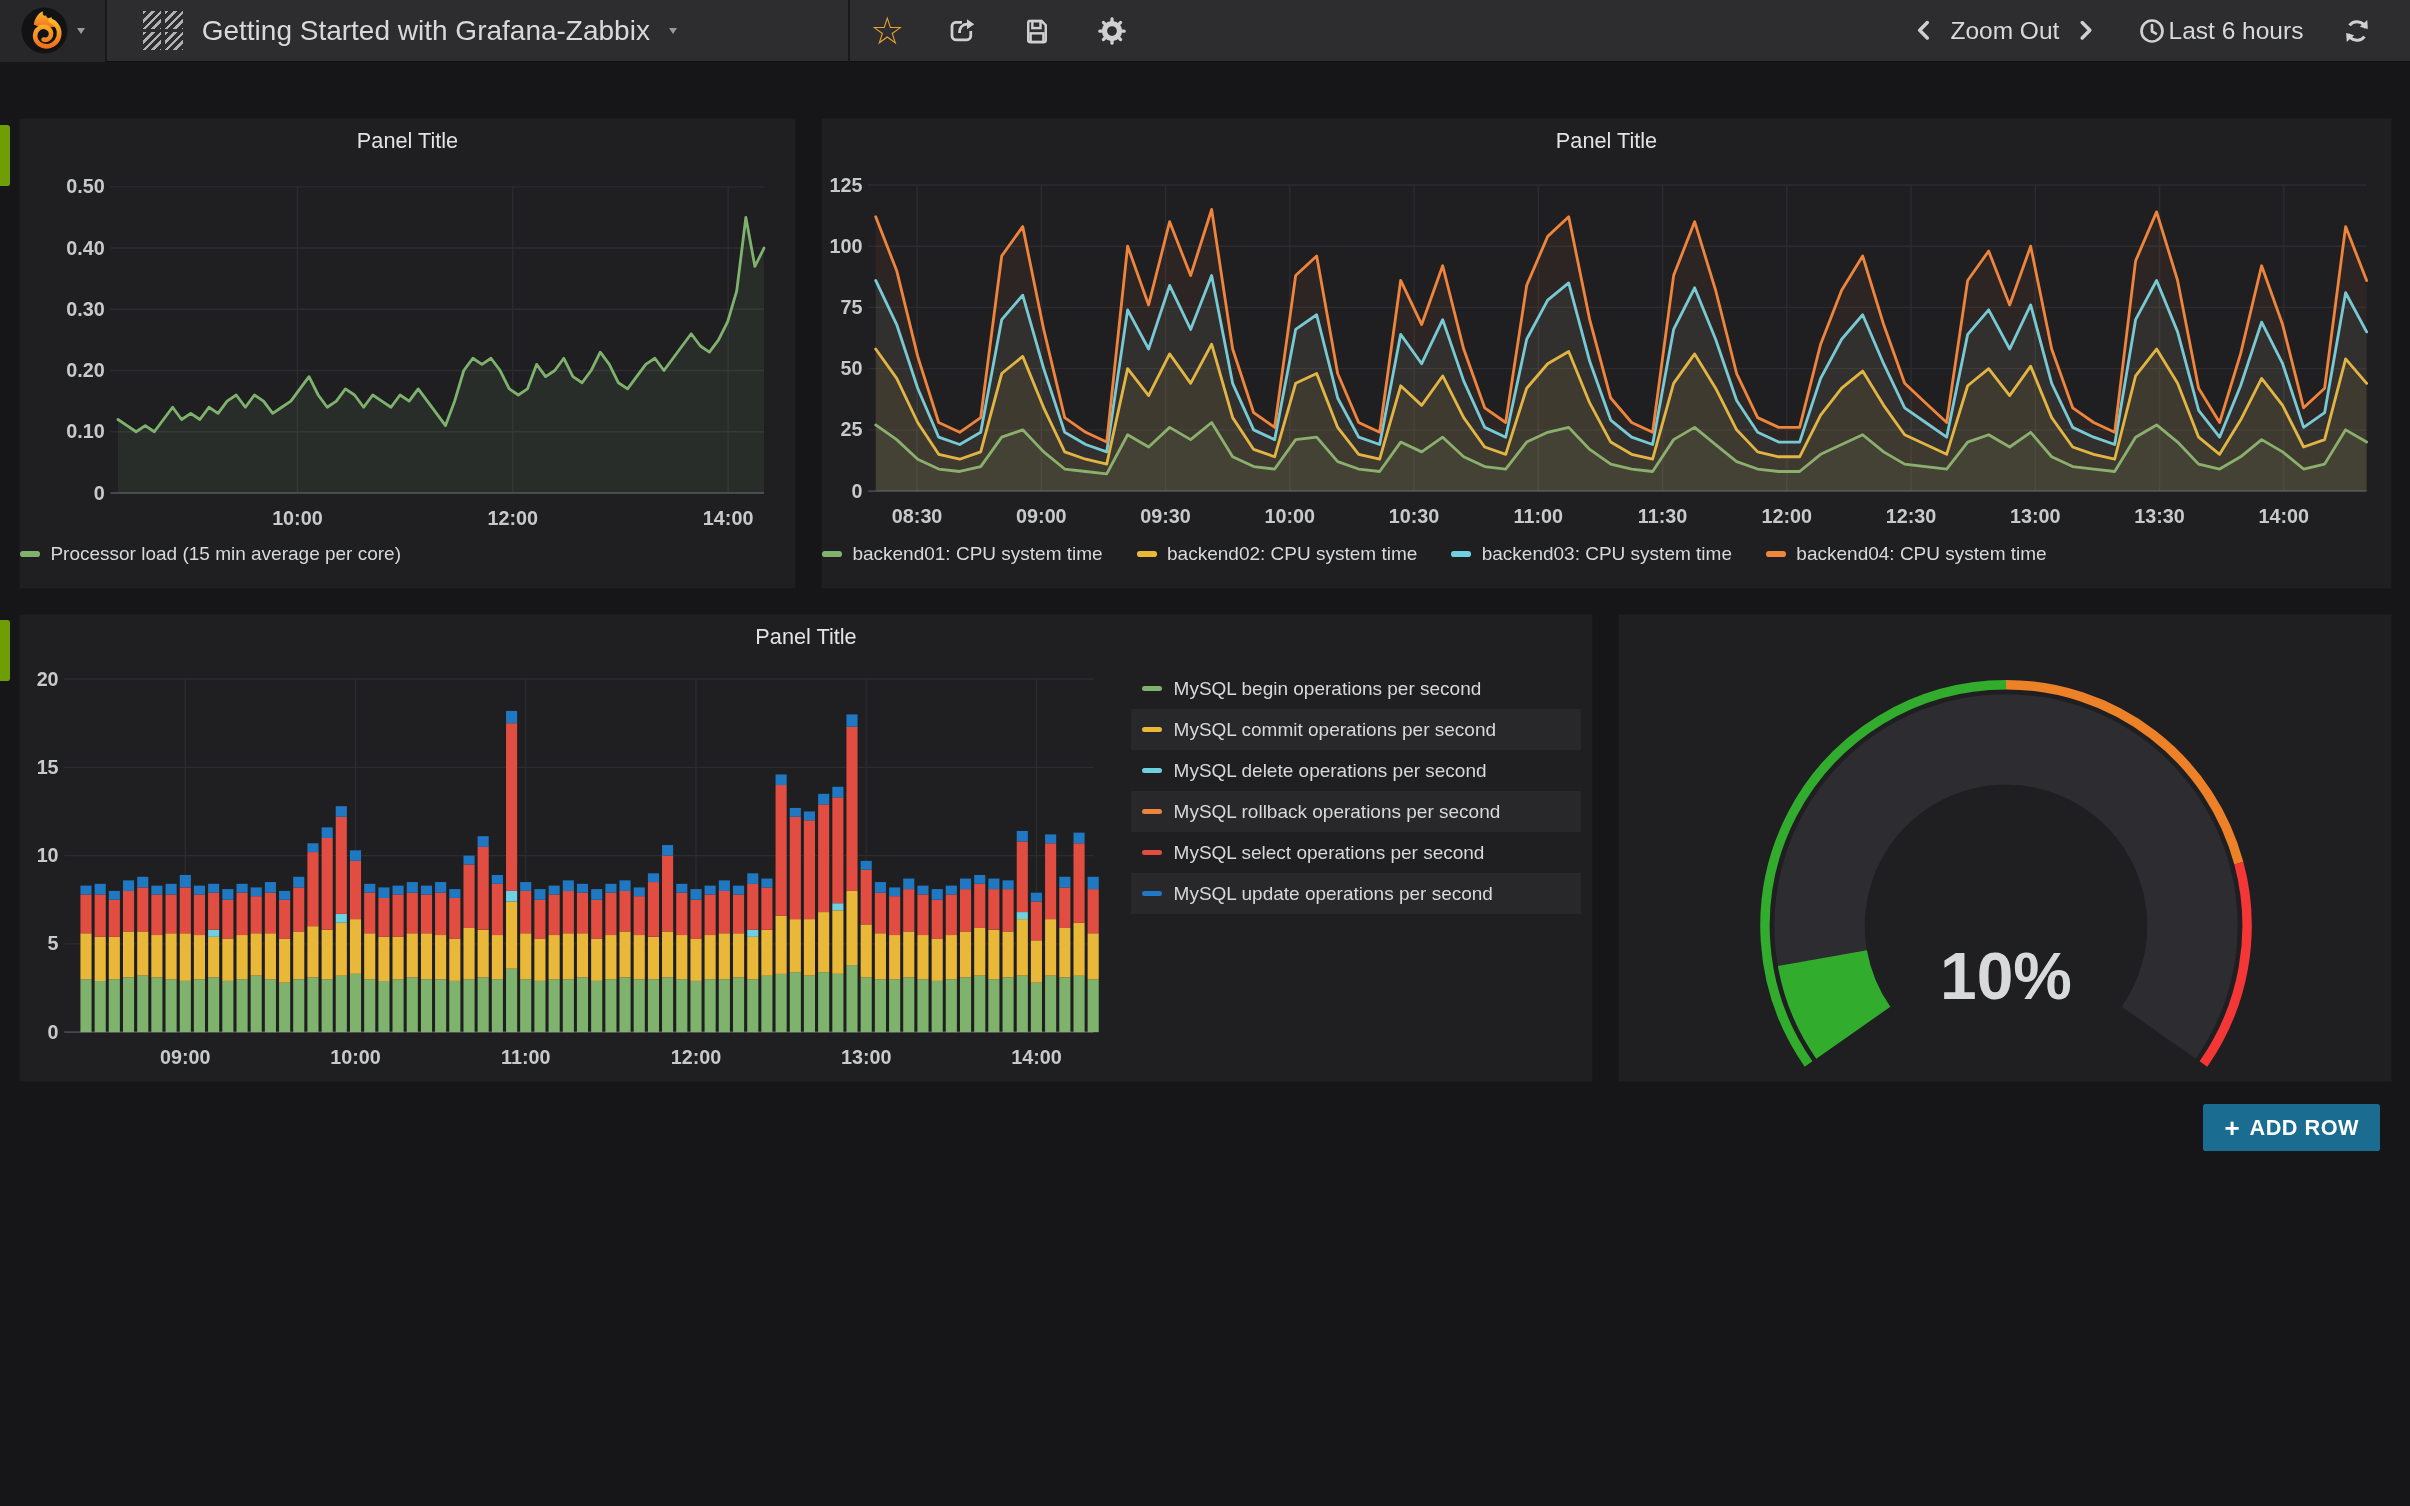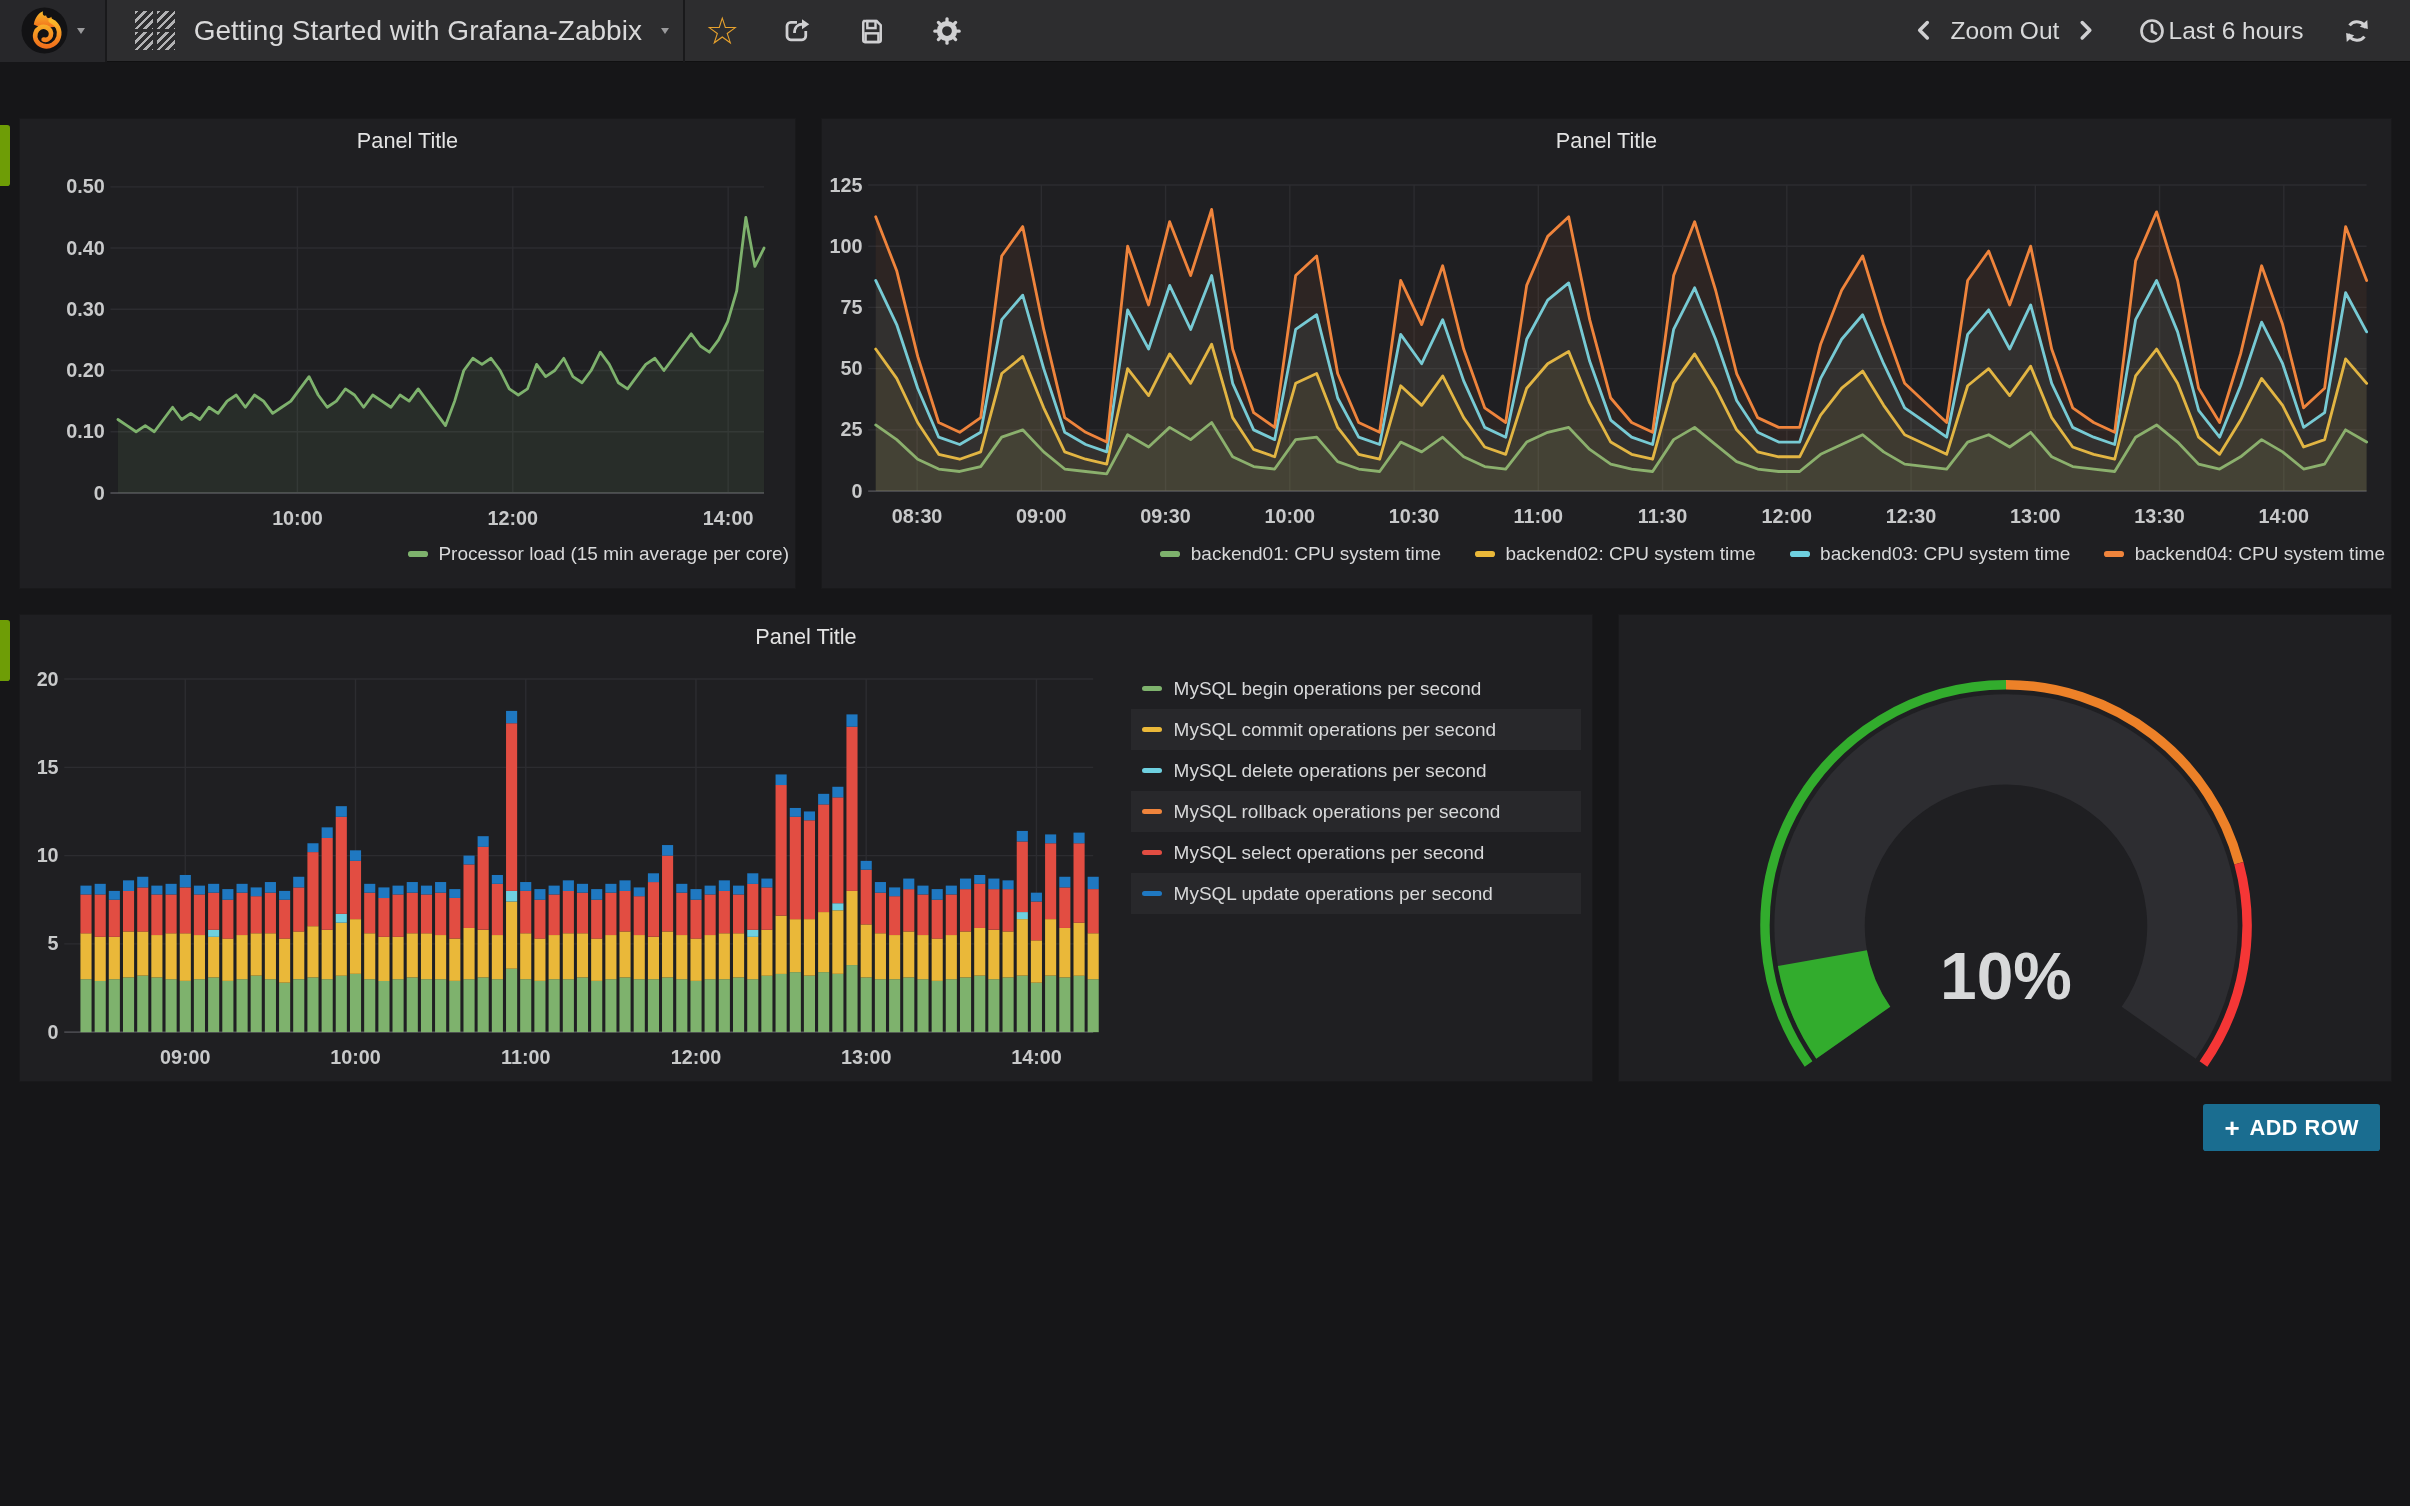--- a/index.html
+++ b/index.html
@@ -2,21 +2,21 @@
 <html style="font-size:15px"><head>
 <meta charset="utf-8">
 <style>
   html,body{margin:0;padding:0}
   body{width:2411px;height:1507px;background:#161618;font-family:"Liberation Sans",sans-serif;overflow:hidden;position:relative;color:#d8d9da}
 
   
   header{position:absolute;left:0;top:0;width:2411px;height:62px;background:#2d2d2f;border-bottom:0.9px solid #101011;display:flex;align-items:center;box-sizing:border-box}
   .logo-block{width:105px;height:62px;background:#27272a;display:flex;align-items:center;justify-content:center;gap:7.5px;flex:none}
   .nav-sep{width:1.9px;height:62px;background:#19191b;flex:none}
-  .title-block{width:576px;height:62px;display:flex;align-items:center;padding-left:28px;box-sizing:border-box;gap:19px;cursor:pointer;flex:none}
+  .title-block{width:741px;height:62px;display:flex;align-items:center;padding-left:36px;box-sizing:border-box;gap:19px;cursor:pointer;flex:none}
   .dash-icon{display:grid;grid-template-columns:18px 18px;grid-template-rows:18px 18px;gap:3.8px;flex:none}
   .dash-icon span{background:repeating-linear-gradient(135deg,#b2b2b4 0 2.4px,rgba(0,0,0,0) 2.4px 6.1px)}
   .nav-title{font-size:28px;color:#d9d9da;white-space:nowrap}
   .caret{width:0;height:0;border-left:5.6px solid transparent;border-right:5.6px solid transparent;border-top:7.5px solid #9a9a9c;flex:none}
   .caret.small{border-left-width:4.7px;border-right-width:4.7px;border-top-width:6.6px}
   .nav-btn{width:75px;height:62px;display:flex;align-items:center;justify-content:center;background:none;border:none;cursor:pointer;padding:0;flex:none}
   .star-glyph{font-size:38px;color:#e8a22d;line-height:1}
   .nav-right{margin-left:auto;display:flex;align-items:center;padding-right:33px;gap:5.6px}
   .nav-right .lbl{font-size:24.5px;color:#d8d9da;cursor:pointer;white-space:nowrap}
   .chev-btn{width:41px;height:62px;display:flex;align-items:center;justify-content:center;background:none;border:none;cursor:pointer;padding:0}
@@ -24,21 +24,21 @@
   .refresh-btn{width:43px;height:62px;display:flex;align-items:center;justify-content:center;background:none;border:none;cursor:pointer;padding:0}
 
   
   .row-tab{position:absolute;left:0;width:10.4px;height:61px;background:#6e9d06;border-radius:0 2.8px 2.8px 0;cursor:pointer}
   .panel{position:absolute;background:#1f1f22;border:0.9px solid #19191b;box-sizing:border-box}
   .panel h2{position:absolute;top:9.4px;left:0;right:0;margin:0;text-align:center;font-size:21.7px;font-weight:400;color:#e3e3e3;cursor:pointer}
   svg.chart{position:absolute;left:0;top:0;display:block}
   text.tick{font-family:"Liberation Sans",sans-serif;font-size:21px;font-weight:600;fill:#c8c9ca}
   .gauge-val{font-family:"Liberation Sans",sans-serif;font-size:70px;font-weight:700;fill:#d8d9da}
 
-  .lg-bottom{position:absolute;left:0;right:6px;top:424px;display:flex;justify-content:flex-end;align-items:center;gap:34px}
+  .lg-bottom{position:absolute;left:0;right:16px;top:424px;display:flex;justify-content:flex-start;align-items:center;gap:34px}
   .lg-item{display:flex;align-items:center;gap:10.4px;font-size:19px;color:#d8d9da;cursor:pointer;white-space:nowrap}
   .lg-swatch{width:20px;height:5.6px;border-radius:2.8px;display:inline-block;flex:none}
   .lg-table{position:absolute;left:1111px;top:53px;width:450px}
   .lg-table .lg-item{height:41px;padding-left:11.3px;gap:11.3px;box-sizing:border-box}
   .lg-table .lg-item:nth-child(even){background:rgba(255,255,255,0.045)}
 
   .add-row{position:absolute;top:1104px;right:31px;height:47px;background:#1a6d90;color:#fff;font-family:"Liberation Sans",sans-serif;font-weight:700;font-size:21.7px;border:none;border-radius:2.8px;padding:0 21px;display:flex;align-items:center;gap:9.4px;cursor:pointer;letter-spacing:0.5px}
   .add-row .plus{font-size:26px;font-weight:700;line-height:1}
 </style>
 </head>

